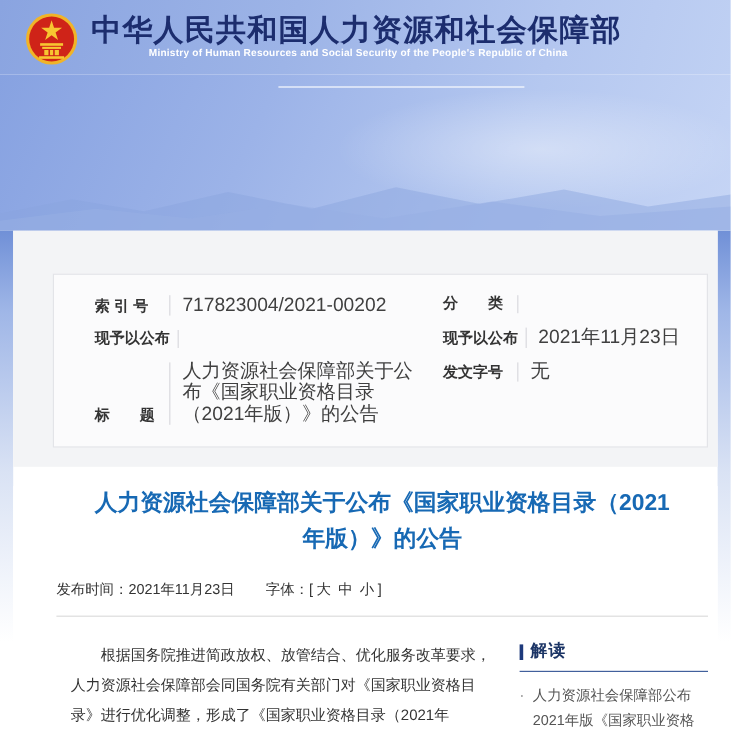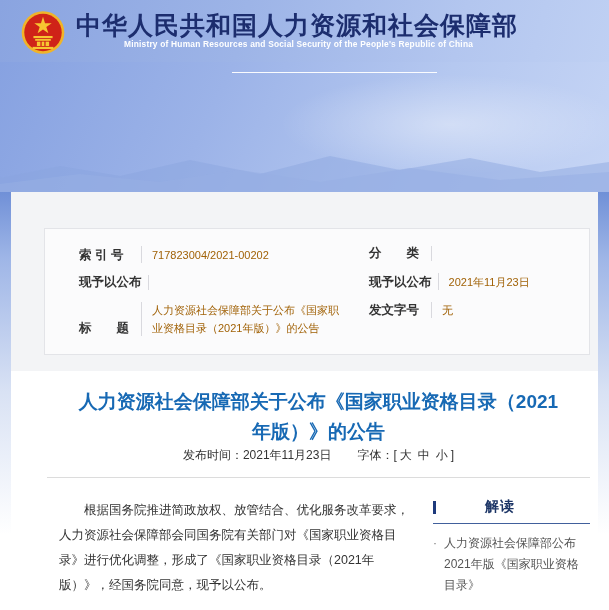--- a/index.html
+++ b/index.html
@@ -57,40 +57,40 @@
   .meta-box {
     background:#fbfbfc; border:1px solid #e3e4e8; padding:11px 12px 12px 14px;
     display:grid; grid-template-columns:56% 44%;
   }
   .meta-row { display:flex; align-items:flex-end; padding:5px 0;margin-left:20px; }
   .meta-label {
     flex:0 0 56px; font-size:12.5px; font-weight:bold; color:#333;
     white-space:nowrap;
   }
   .meta-sep { flex:0 0 1px; align-self:stretch; background:#d9d9de; margin:1px 10px 1px 6px; }
-  .meta-value { flex:1; font-size:11px; color:#a16207; line-height:18px; padding-top:0.5px; }
+  .meta-value { flex:1; font-size:16px; color:#404040; line-height:18px; padding-top:0.5px; }
 
   .article { padding:0 8px 0 36px; background:#fff; }
   .article-title {
     margin:16px 24px 0; text-align:center;
     color:#1769b4; font-size:19px; font-weight:bold; line-height:30px;
   }
-  .pub-line { text-align:center; font-size:12px; color:#333; }
+  .pub-line { text-align:left; font-size:12px; color:#333; margin-top:18px; }
   .pub-line .gap { display:inline-block; width:26px; }
   .font-size-link { cursor:pointer; margin:0 3px; }
   .divider { border-top:1px solid #dcdcdc; margin-top:13px; }
 
   .columns { display:flex; margin-top:8px; }
   .body-col { width:383px; font-size:12.5px; color:#333; line-height:25px; }
   .body-col p { margin:12px; text-indent:2em; }
 
   .side-col { width:157px; margin-left:3px; }
   .side-header {
     display:flex; align-items:center; margin-top:12px;
-    border-bottom:1px solid #41609c; padding-bottom:7px;gap:43px;
+    border-bottom:1px solid #41609c; padding-bottom:7px;
   }
   .side-mark { width:3px; height:13px; background:#1e3a7c; margin-right:6px; }
   .side-title { font-size:14px; font-weight:bold; color:#1c3566; letter-spacing:1px; }
   .side-list { margin-top:9px; }
   .side-item {
     position:relative; padding-left:11px; font-size:12px; color:#555;
     line-height:21px; margin-bottom:7px; cursor:pointer;
   }
   .side-item::before { content:"·"; position:absolute; left:0; top:0; color:#777; }
 </style>

